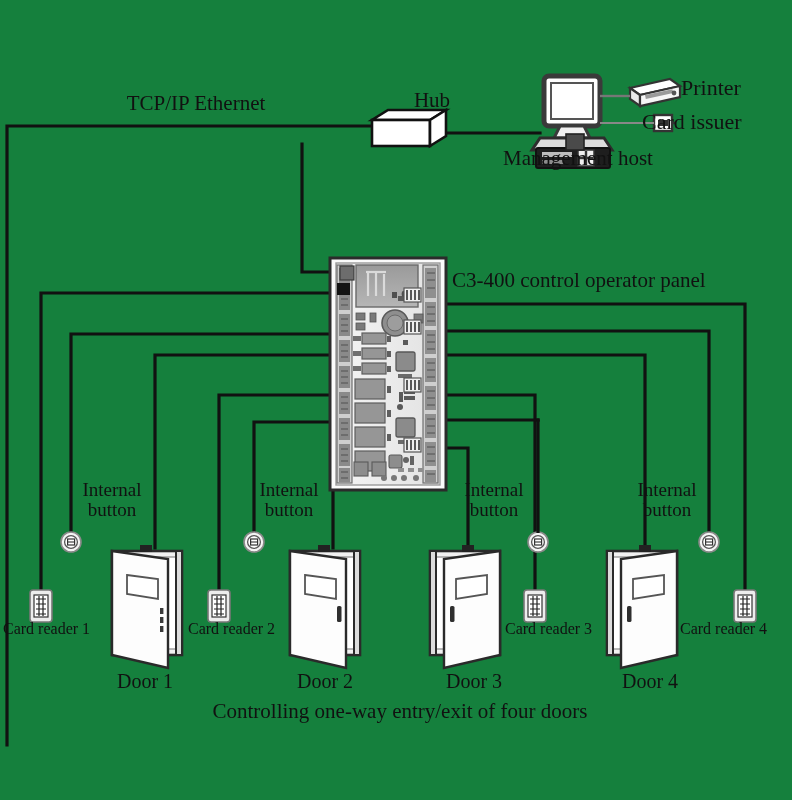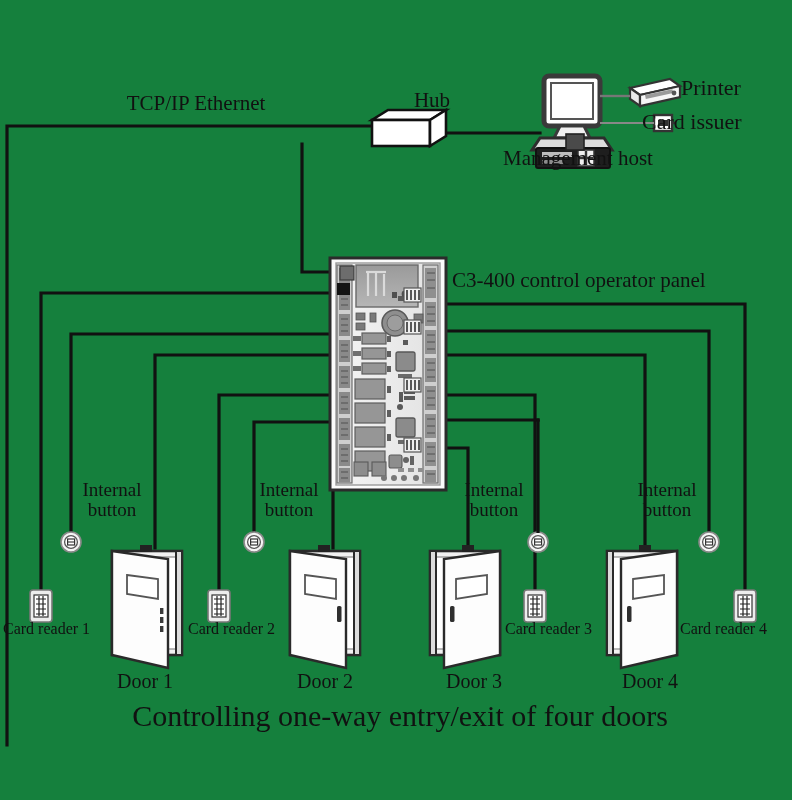--- a/index.html
+++ b/index.html
@@ -12,21 +12,21 @@
   .lbl.c{text-align:center;transform:translateX(-50%);}
   .t-net{font-size:21px;}
   .t-hub{font-size:21px;}
   .t-print{font-size:22px;}
   .t-card{font-size:22px;}
   .t-mhost{font-size:21px;}
   .t-panel{font-size:21px;text-align:right;}
   .t-int{font-size:19px;text-align:center;font-family:Liberation Serif, serif;}
   .t-cr{font-size:16px;}
   .t-door{font-size:20px;}
-  .t-cap{font-size:30px;font-family:Liberation Serif, serif;}
+  .t-cap{font-size:21px;font-family:Liberation Serif, serif;}
 </style>
 </head>
 <body>
 
 <div id="stage">
 
   <svg id="diagram" viewBox="0 0 800 800">
     <defs>
       <linearGradient id="boardG" x1="0" y1="0" x2="1" y2="0">
         <stop offset="0%" stop-color="#f4f4f4"></stop>

